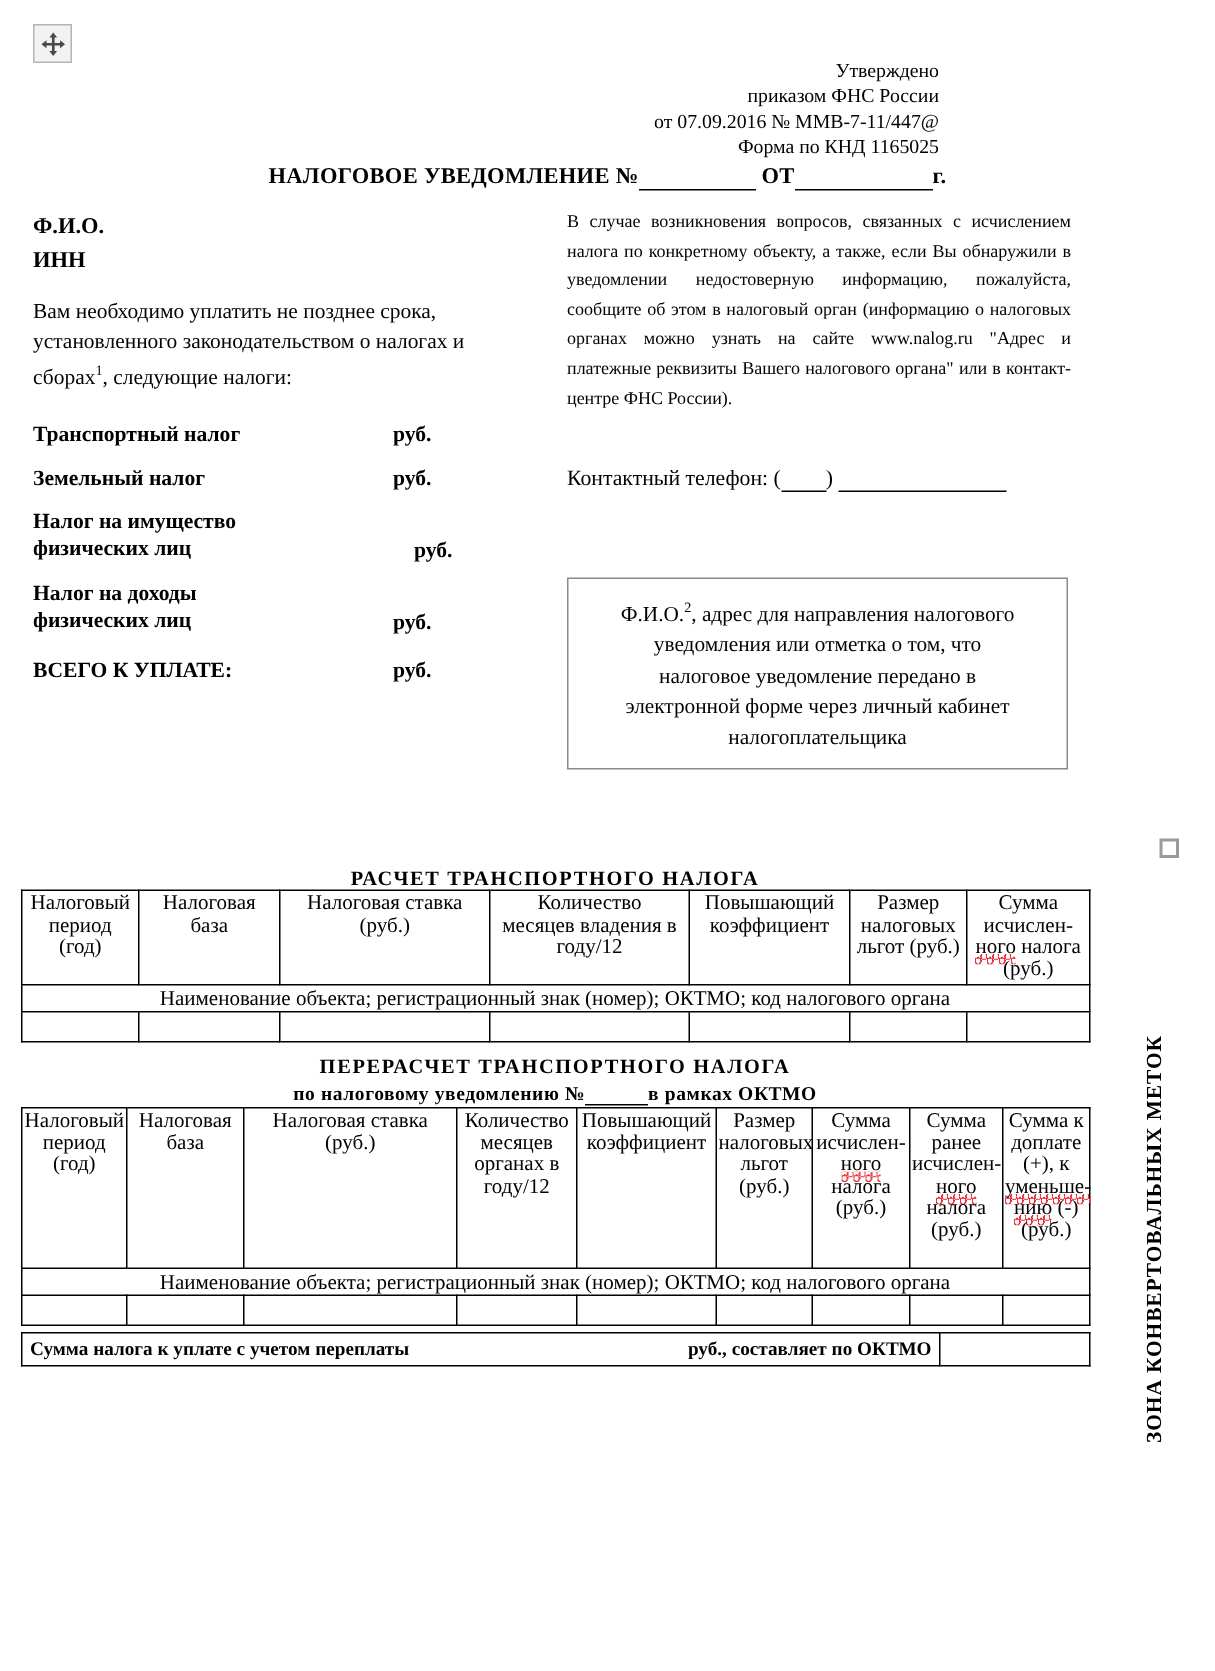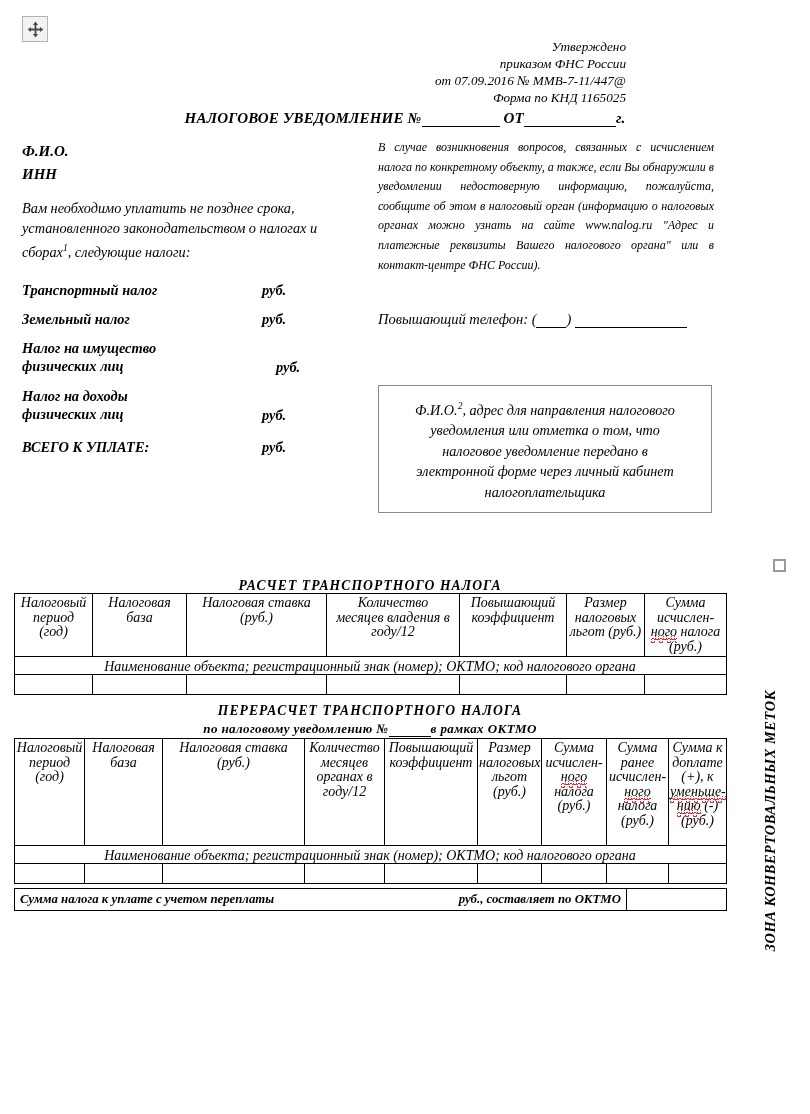--- a/index.html
+++ b/index.html
@@ -5,21 +5,21 @@
 <style>
   html, body { margin:0; padding:0; }
   body {
     width:810px; height:1114px;
     background:#ffffff;
     font-family:"Liberation Serif", serif;
     color:#000000;
     position:relative;
     overflow:hidden;
   }
-  .page { position:relative; width:652px; height:1114px;font-style:italic; }
+  .page { position:relative; width:652px; height:1114px; }
 
   
   .move-handle {
     position:absolute; left:22px; top:16px;
     width:26px; height:26px;
     border:1px solid #b4b4b4;
     background:#f2f2f2;
     box-sizing:border-box;
     display:flex; align-items:center; justify-content:center;
   }
@@ -229,21 +229,21 @@
       <div class="tax-row total">
         <span class="nm">ВСЕГО К УПЛАТЕ:</span>
         <span class="rub">руб.</span>
       </div>
     </div>
   </div>
 
   <div class="right-col">
     <div class="notice-par">В случае возникновения вопросов, связанных с исчислением налога по конкретному объекту, а также, если Вы обнаружили в уведомлении недостоверную информацию, пожалуйста, сообщите об этом в налоговый орган (информацию о налоговых органах можно узнать на сайте www.nalog.ru "Адрес и платежные реквизиты Вашего налогового органа" или в контакт-центре ФНС России).</div>
     <div class="phone-line">
-      <span>Повышающий телефон: (</span><span class="pu"></span>)<span class="pu2"></span>
+      <span>Контактный телефон: (</span><span class="pu"></span>)<span class="pu2"></span>
     </div>
   </div>
 
   <div class="addr-box">
     <div class="inner">
       <span>Ф.И.О.</span><sup>2</sup><span>, адрес для направления налогового</span><br>
       <span>уведомления или отметка о том, что</span><br>
       <span>налоговое уведомление передано в</span><br>
       <span>электронной форме через личный кабинет</span><br>
       <span>налогоплательщика</span>

